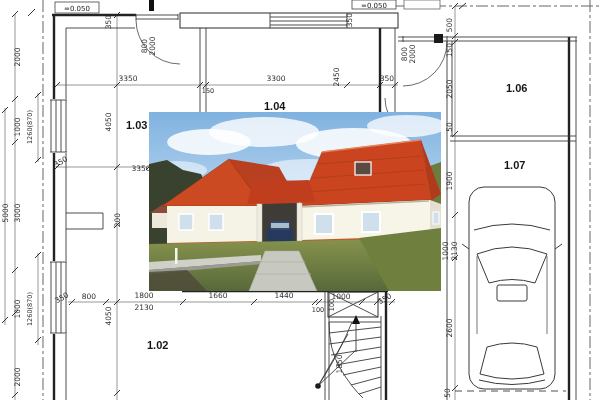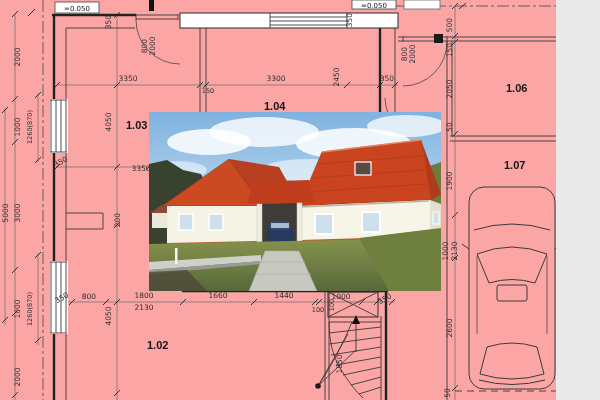--- a/index.html
+++ b/index.html
@@ -1,16 +1,16 @@
 <!DOCTYPE html>
 <html><head>
 <meta charset="utf-8">
 <style>
   html,body{margin:0;padding:0;background:#e9e9e9;}
-  #stage{position:relative;width:556px;height:400px;background:#fca5a5;overflow:hidden;
+  #stage{position:relative;width:600px;height:400px;background:#ffffff;overflow:hidden;
          font-family:"DejaVu Sans",sans-serif;}
   svg{position:absolute;left:0;top:0;}
   .dim{font:7.5px "DejaVu Sans",sans-serif;fill:#2f2f2f;}
   .dim-sm{font:6.5px "DejaVu Sans",sans-serif;fill:#2f2f2f;}
   .room{font-family:"Liberation Sans",sans-serif;font-size:11px;font-weight:600;fill:#141414;}
   .elev{font:7px "DejaVu Sans",sans-serif;fill:#222;}
   .thin{stroke:#3a3a3a;stroke-width:.9;fill:none;}
   .wall{stroke:#222;stroke-width:2.4;fill:none;}
   .dimline{stroke:#6a6a6a;stroke-width:.7;fill:none;}
   .tick{stroke:#333;stroke-width:1;fill:none;}

